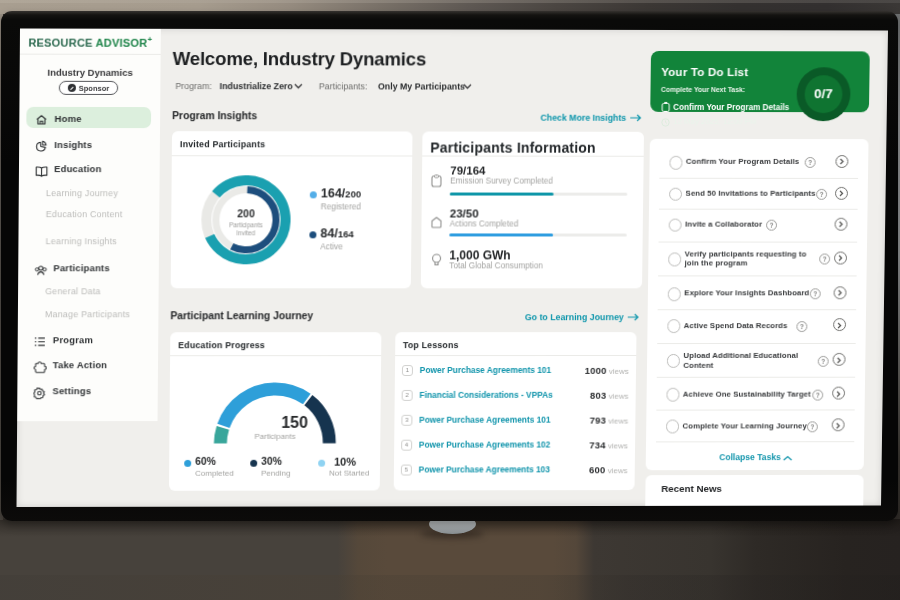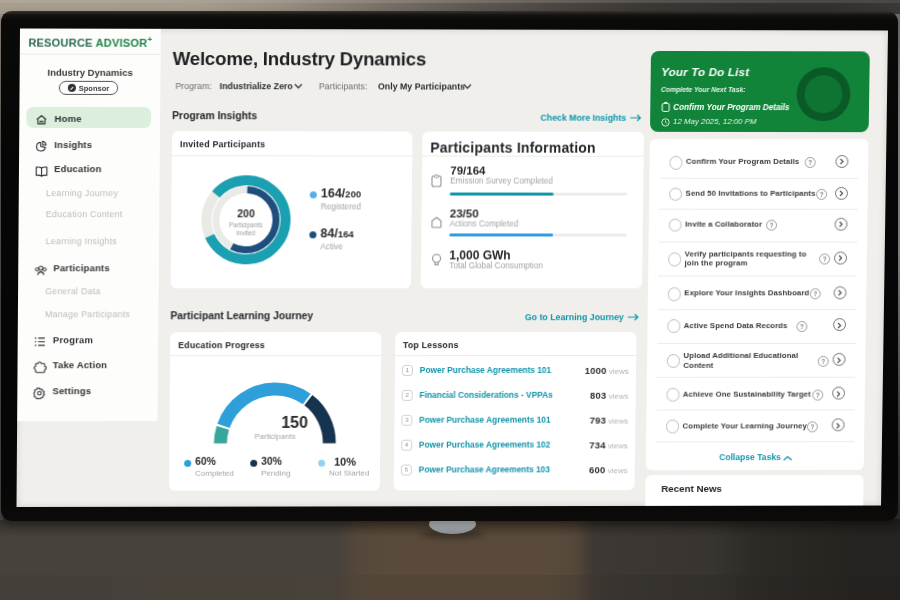--- a/index.html
+++ b/index.html
@@ -255,35 +255,36 @@
         <span class="llink">Power Purchase Agreements 102</span>
         <span class="lviews"><b>734</b> <span>views</span></span>
       </div>
     <div class="lrow" style="top:131.5px;">
         <span class="lnum">5</span>
         <span class="llink">Power Purchase Agreements 103</span>
         <span class="lviews"><b>600</b> <span>views</span></span>
       </div>
   </div>
 
-  <div class="abs" style="left:630px;top:21px;width:220px;height:81px;border-radius:8px;background:#12843a;font-style:italic;">
+  <div class="abs" style="left:630px;top:21px;width:220px;height:61px;border-radius:8px;background:#12843a;">
     <div class="abs" style="left:10.5px;top:13.5px;font-size:11.6px;font-weight:bold;color:#fff;letter-spacing:.2px;">Your To Do List</div>
     <div class="abs" style="left:10.5px;top:34.5px;font-size:6.9px;font-weight:bold;color:#e9f3ea;">Complete Your Next Task:</div>
     <svg class="abs" style="left:10.5px;top:51px;" width="9" height="10" viewBox="0 0 9 10">
         <rect x="1" y="1.5" width="7" height="8" rx="1.5" fill="none" stroke="#fff" stroke-width="1"></rect>
         <path d="M3 0.8h3" stroke="#fff" stroke-width="1.4"></path>
       </svg>
     <div class="abs" style="left:23px;top:51.5px;font-size:8.2px;font-weight:bold;color:#fff;">Confirm Your Program Details</div>
     <svg class="abs" style="left:10.5px;top:66.5px;" width="9" height="9" viewBox="0 0 9 9">
         <circle cx="4.5" cy="4.5" r="3.7" fill="none" stroke="#dcecdd" stroke-width="1"></circle>
         <path d="M4.5 2.5v2l1.5 1" fill="none" stroke="#dcecdd" stroke-width="0.9"></path>
       </svg>
     <div class="abs" style="left:23px;top:65.5px;font-size:7.9px;color:#eaf4eb;">12 May 2025, 12:00 PM</div>
     <div class="abs" style="left:147.1px;top:16.1px;width:53.6px;height:53.6px;border-radius:50%;background:#0a5a27;"></div>
     <div class="abs" style="left:154.6px;top:23.6px;width:38.6px;height:38.6px;border-radius:50%;background:#0f7431;"></div>
+    <div class="abs" style="left:147.1px;top:16.1px;width:53.6px;height:53.6px;display:flex;align-items:center;justify-content:center;font-size:13.5px;font-weight:bold;color:#fff;">0/7</div>
   </div>
 
   <div class="card" style="left:630px;top:109px;width:220px;height:332.5px;">
     <div class="trow" style="top:22.9px;">
         <span class="tcheck" style="top:-5.8px;"></span>
         <span class="ttxt" style="top:-4.5px;">Confirm Your Program Details</span>
         <span class="tq" style="left:156px;top:-4.5px;">?</span>
         <span class="tgo" style="top:-6.7px;">
           <svg width="5" height="7" viewBox="0 0 5 7">
             <path d="M1 1l2.6 2.5L1 6" fill="none" stroke="#4e4e4c" stroke-width="1.2"></path>

